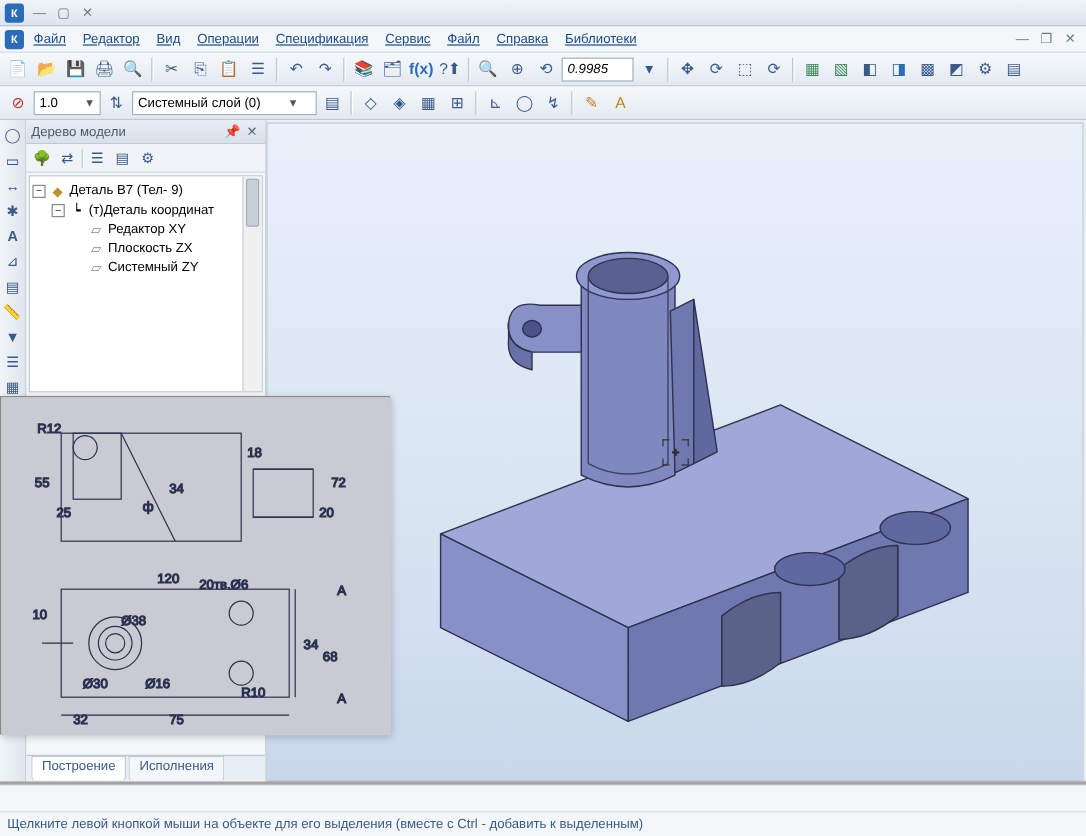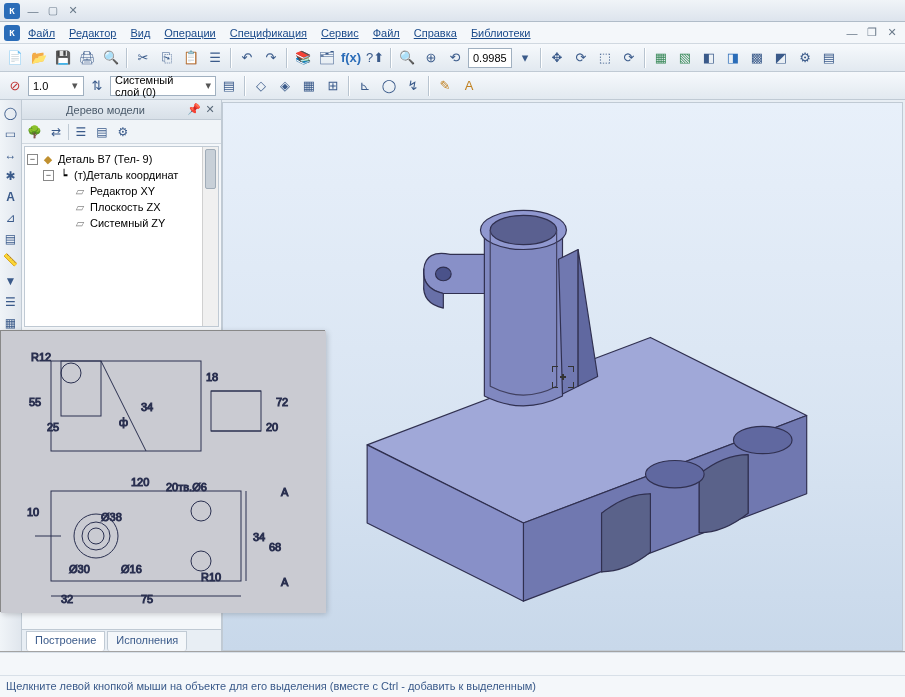--- a/index.html
+++ b/index.html
@@ -17,43 +17,43 @@
 .tbtn { width: 22px; height: 22px; display: flex; align-items: center; justify-content: center; border: 1px solid transparent; border-radius: 2px; cursor: pointer; color: #3a5a8a; font-size: 13px; }
 .tsep { width: 2px; height: 20px; border-left: 1px solid #b8c4d0; border-right: 1px solid #fff; margin: 0 2px; }
 .tinput { height: 20px; border: 1px solid #a0b0c0; background: white; padding: 0 4px; font-size: 11px; }
 .tcombo { height: 20px; border: 1px solid #a0b0c0; background: white; display: flex; align-items: center; padding: 0 2px 0 4px; gap: 20px; }
 .tcombo .dd { width: 14px; text-align: center; color: #555; }
 .main { flex: 1; display: flex; min-height: 0; position: relative; }
 .leftbar { width: 22px; background: linear-gradient(90deg,#f0f4f8,#e0e6ed); border-right: 1px solid #c0cad4; display: flex; flex-direction: column; align-items: center; padding-top: 4px; gap: 3px; }
 .lbtn { width: 18px; height: 18px; display: flex; align-items: center; justify-content: center; color: #3a5a8a; font-size: 12px; cursor: pointer; }
 .panel { width: 200px; background: #f4f7fa; border-right: 1px solid #c0cad4; display: flex; flex-direction: column; }
 .panel-hdr { height: 20px; background: linear-gradient(#e8eef4,#d8e0e8); display: flex; align-items: center; padding: 0 4px; border-bottom: 1px solid #c0cad4; }
-.panel-hdr .ttl { flex: 1; color: #4a5a6a; text-align: center; }
+.panel-hdr .ttl { flex: 1; color: #4a5a6a; }
 .panel-hdr .pb { width: 14px; height: 14px; display: flex; align-items: center; justify-content: center; color: #5a6a7a; cursor: pointer; margin-left: 2px; }
 .panel-tb { height: 24px; background: #f0f4f8; display: flex; align-items: center; padding: 0 4px; gap: 3px; border-bottom: 1px solid #d0d8e0; }
 .panel-tb .ptb { width: 18px; height: 18px; display: flex; align-items: center; justify-content: center; color: #3a5a8a; cursor: pointer; font-size: 12px; }
 .tree { flex: 1; background: white; border: 1px solid #c0cad4; margin: 2px; padding: 4px 2px; overflow: auto; font-size: 11px; position: relative; }
 .tree .node { display: flex; align-items: center; gap: 3px; padding: 1px 0; white-space: nowrap; cursor: pointer; }
 .tree .exp { width: 11px; height: 11px; border: 1px solid #888; background: white; display: flex; align-items: center; justify-content: center; font-size: 9px; line-height: 1; color: #333; }
 .tree .nicon { width: 14px; height: 14px; display: inline-flex; align-items: center; justify-content: center; font-size: 11px; }
 .tree .ind1 { margin-left: 16px; }
 .tree .ind2 { margin-left: 32px; }
 .tree .scrollv { position: absolute; right: 0; top: 0; bottom: 0; width: 16px; background: #f0f0f0; border-left: 1px solid #d0d0d0; }
 .tree .thumb { position: absolute; left: 2px; right: 2px; top: 2px; height: 40px; background: #c8d0d8; border: 1px solid #a0acb8; border-radius: 2px; }
-.panel-tabs { height: 22px; background: #e8eef4; display: flex; align-items: center; padding-left: 4px; border-top: 1px solid #c0cad4; }
+.panel-tabs { height: 22px; background: #e8eef4; display: flex; align-items: flex-start; padding-left: 4px; border-top: 1px solid #c0cad4; }
 .ptab { height: 20px; padding: 2px 8px 0; background: #f4f7fa; border: 1px solid #c0cad4; border-bottom: none; margin-right: 2px; color: #3a5a8a; border-radius: 0 0 3px 3px; cursor: pointer; }
 .ptab.active { background: #fff; }
 .viewport { flex: 1; position: relative; background: linear-gradient(#e8f0fa 0%, #d8e4f2 60%, #c8d8ea 100%); border: 1px solid #c0cad4; margin: 2px 2px 0 0; }
 .model-svg { position: absolute; inset: 0; width: 100%; height: 100%; }
 .axis { position: absolute; left: 18px; bottom: 60px; }
 .crosshair { position: absolute; left: 50%; top: 50%; width: 22px; height: 22px; transform: translate(-50%,-50%); }
 .crosshair::before, .crosshair::after { content: ''; position: absolute; background: #333; }
 .ch-br { position: absolute; border: 1px solid #333; width: 6px; height: 6px; }
 .blueprint { position: absolute; left: 0; top: 230px; width: 325px; height: 282px; background: #c8cad0; border: 1px solid #888; z-index: 10; box-shadow: 2px 2px 6px rgba(0,0,0,0.2); }
-.statusarea { height: 46px; background: #f4f7fa; border-top: 1px solid #a3a3a3; display: flex; flex-direction: column; }
+.statusarea { height: 46px; background: #f4f7fa; border-top: 3px solid #a3a3a3; display: flex; flex-direction: column; }
 .statusrow { flex: 1; display: flex; align-items: center; padding: 0 6px; border-top: 1px solid #d8e0e8; }
 .statusrow .txt { color: #3a5a8a; font-size: 11px; }
 </style>
 </head>
 <body>
 
 <div class="titlebar">
   <div class="icon">К</div>
   <div class="winbtns">
     <div class="winbtn">—</div>
@@ -96,21 +96,21 @@
   <div class="tbtn">↷</div>
   <div class="tsep"></div>
   <div class="tbtn">📚</div>
   <div class="tbtn">🗂</div>
   <div class="tbtn" style="color:#2a6cb8;font-weight:bold;">f(x)</div>
   <div class="tbtn">?⬆</div>
   <div class="tsep"></div>
   <div class="tbtn">🔍</div>
   <div class="tbtn">⊕</div>
   <div class="tbtn">⟲</div>
-  <input class="tinput" style="width: 44px;" value="0.9985">
+  <input class="tinput" style="width: 60px; font-style: italic;" value="0.9985">
   <div class="tbtn">▾</div>
   <div class="tsep"></div>
   <div class="tbtn">✥</div>
   <div class="tbtn">⟳</div>
   <div class="tbtn">⬚</div>
   <div class="tbtn">⟳</div>
   <div class="tsep"></div>
   <div class="tbtn" style="color:#3a8a5a;">▦</div>
   <div class="tbtn" style="color:#3a8a5a;">▧</div>
   <div class="tbtn">◧</div>
@@ -121,21 +121,21 @@
   <div class="tbtn">▤</div>
 </div>
 
 <div class="toolbar">
   <div class="tbtn" style="color:#c03030;">⊘</div>
   <div class="tcombo" style="width:56px;">
     <span>1.0</span>
     <span class="dd">▾</span>
   </div>
   <div class="tbtn">⇅</div>
-  <div class="tcombo" style="width:106px;">
+  <div class="tcombo" style="width:154px;">
     <span>Системный слой (0)</span>
     <span class="dd">▾</span>
   </div>
   <div class="tbtn">▤</div>
   <div class="tsep"></div>
   <div class="tbtn">◇</div>
   <div class="tbtn">◈</div>
   <div class="tbtn">▦</div>
   <div class="tbtn">⊞</div>
   <div class="tsep"></div>

